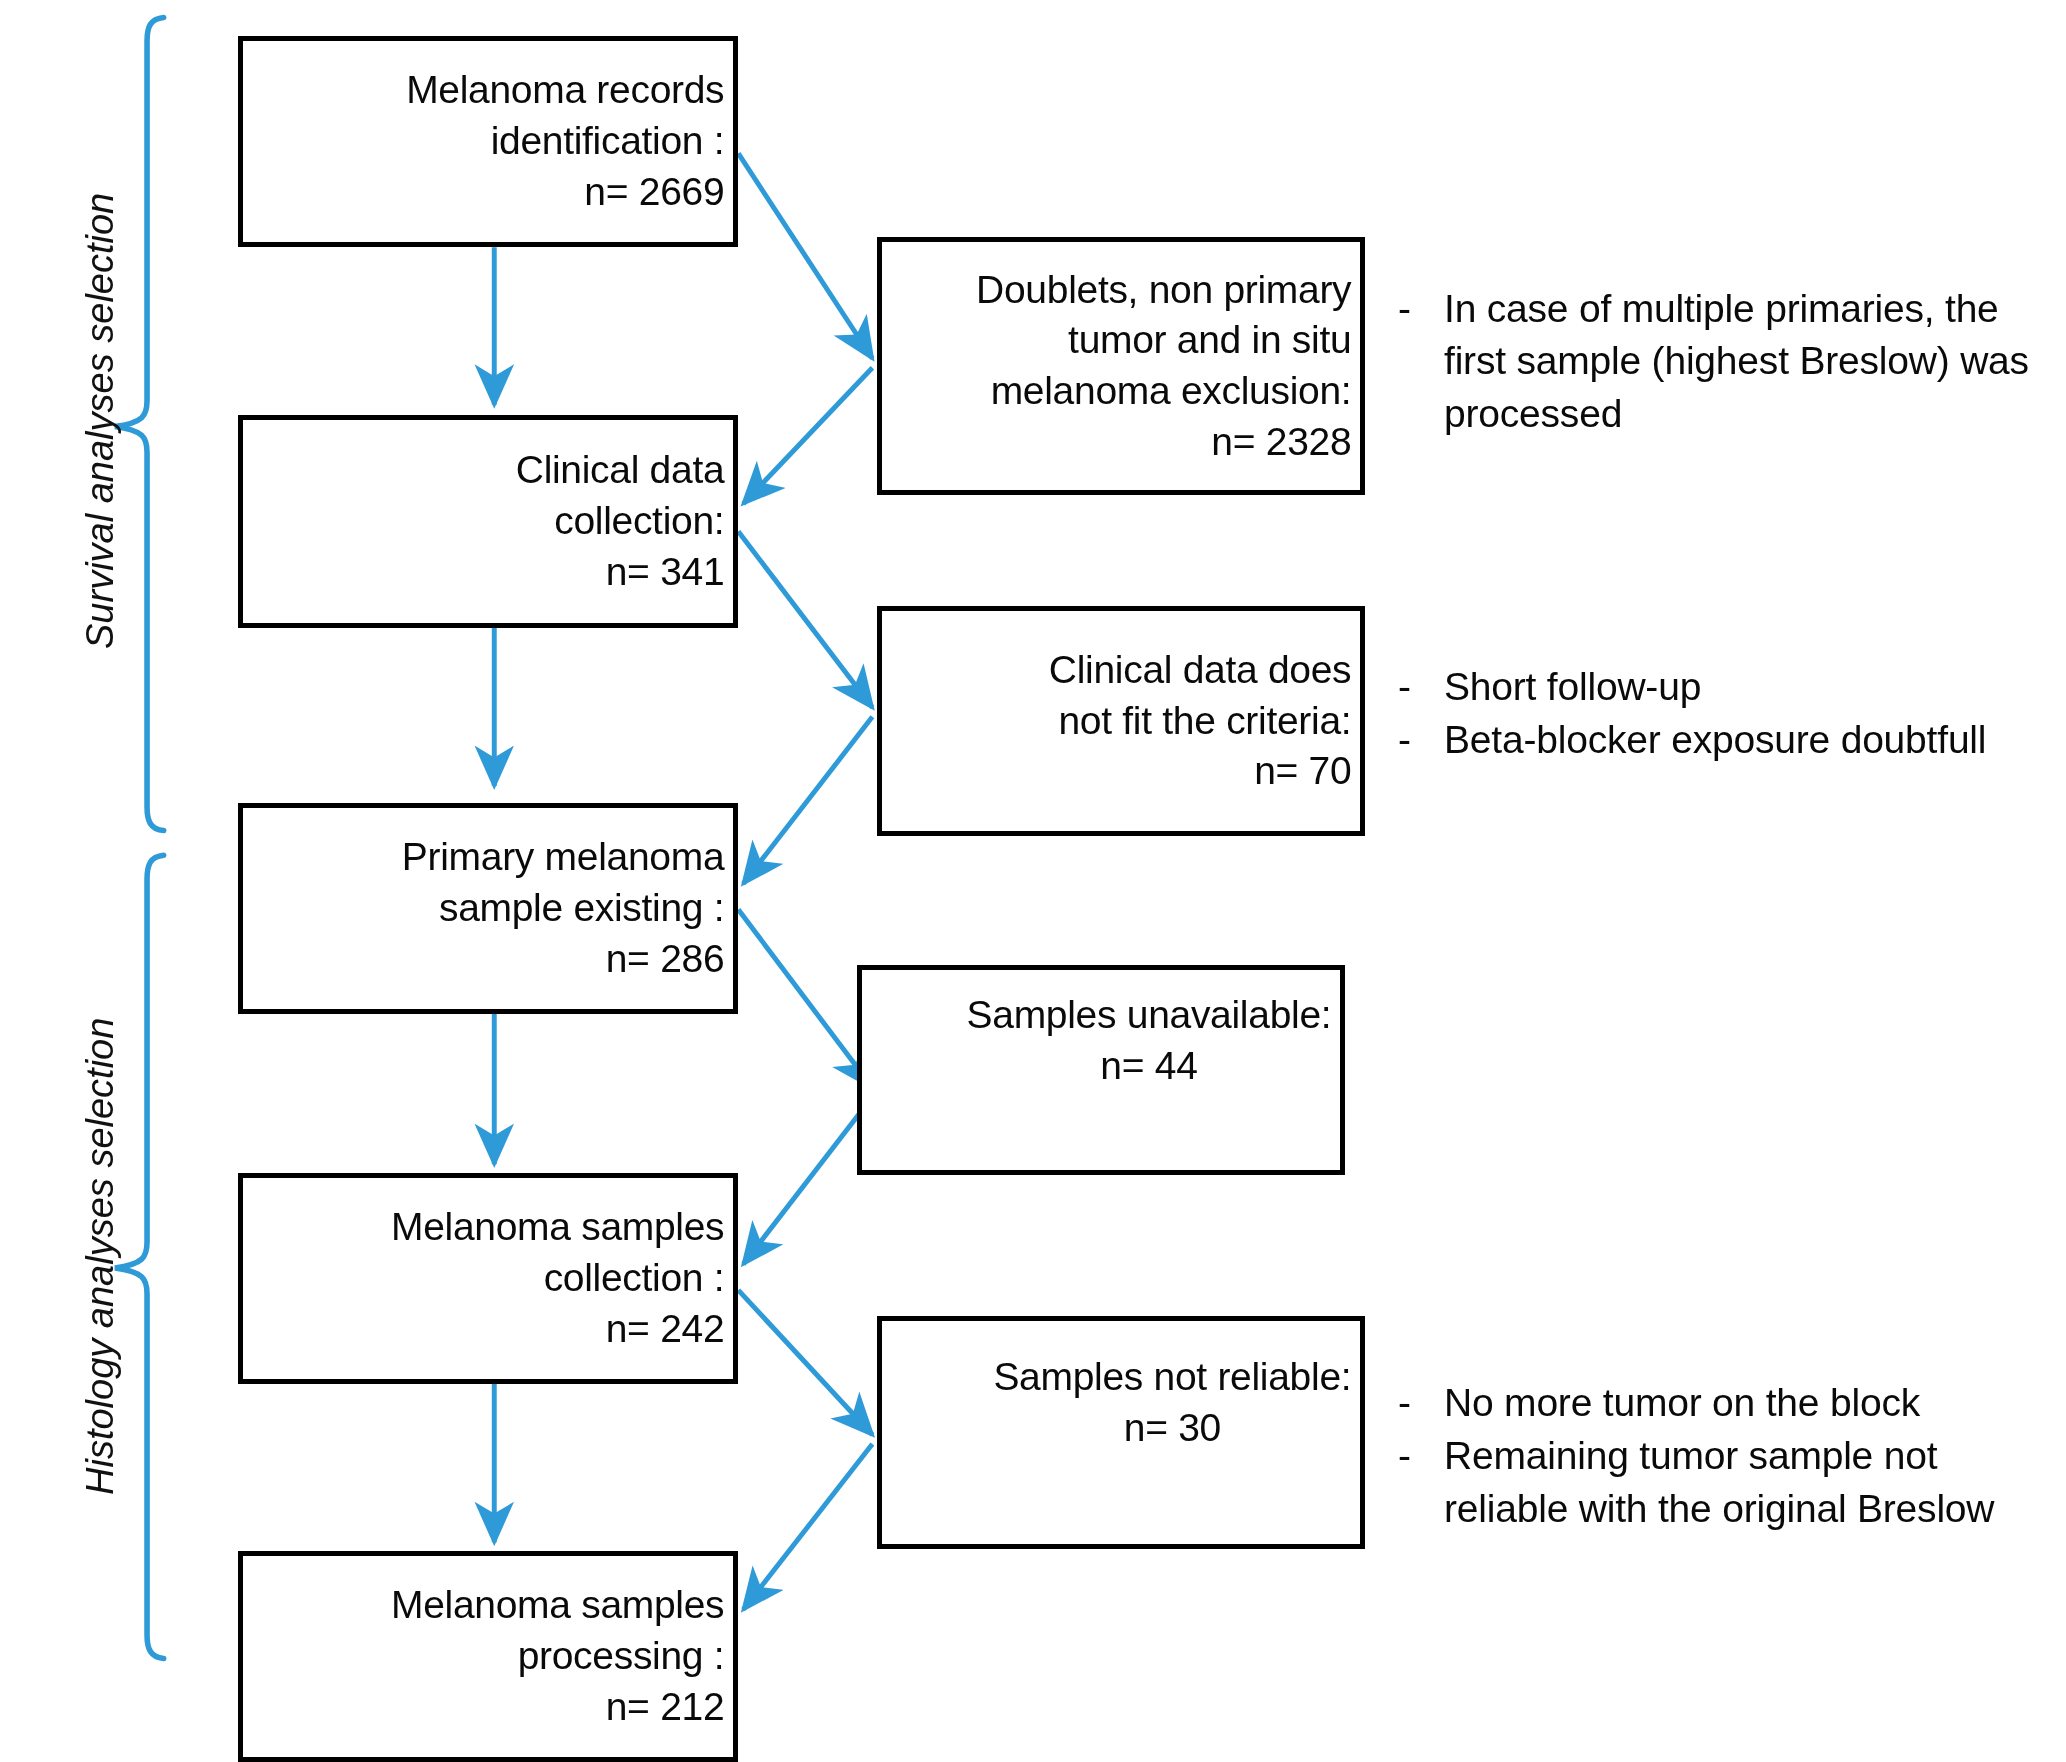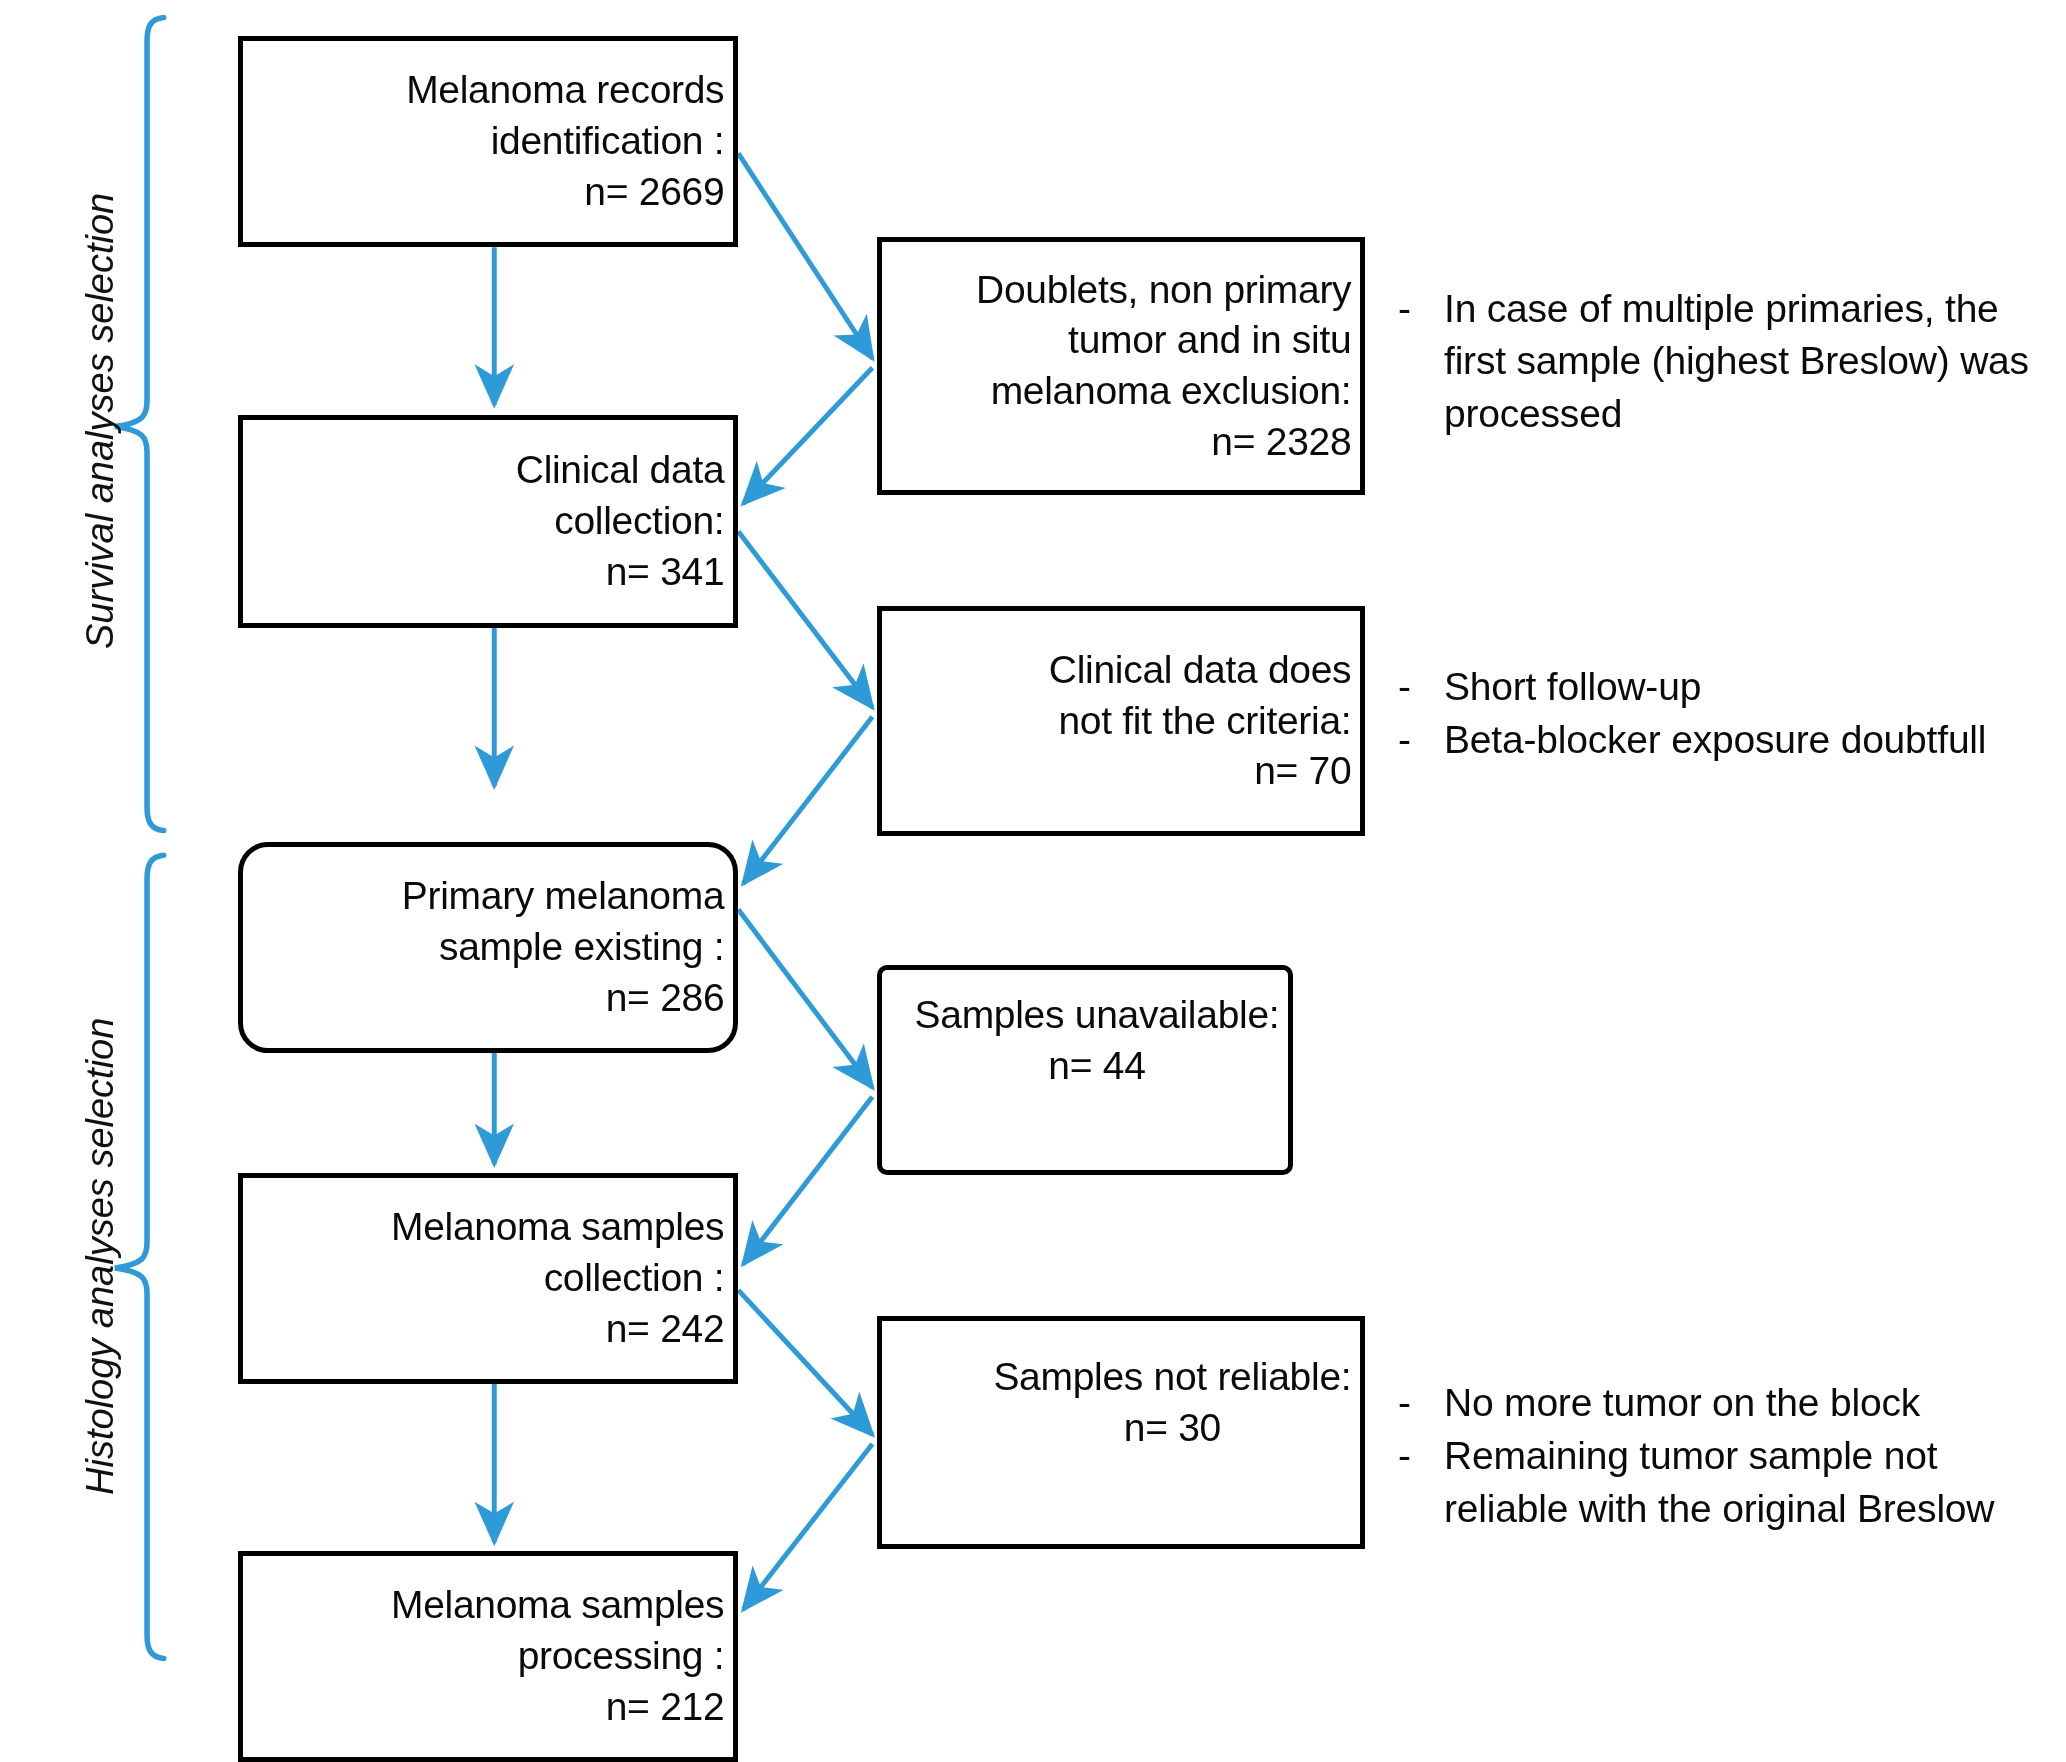--- a/index.html
+++ b/index.html
@@ -129,21 +129,21 @@
     <span class="ln">identification :</span>
     <span class="ln">n= 2669</span>
   </div>
 
   <div class="node-box" style="left:238px; top:415px; width:500px; height:213px;">
     <span class="ln">Clinical data</span>
     <span class="ln">collection:</span>
     <span class="ln">n= 341</span>
   </div>
 
-  <div class="node-box" style="left:238px; top:842px; width:500px; height:211px;border-radius:30px;">
+  <div class="node-box" style="left:238px; top:803px; width:500px; height:211px;">
     <span class="ln">Primary melanoma</span>
     <span class="ln">sample existing :</span>
     <span class="ln">n= 286</span>
   </div>
 
   <div class="node-box" style="left:238px; top:1173px; width:500px; height:211px;">
     <span class="ln">Melanoma samples</span>
     <span class="ln">collection :</span>
     <span class="ln">n= 242</span>
   </div>
@@ -160,21 +160,21 @@
     <span class="ln">melanoma exclusion:</span>
     <span class="ln">n= 2328</span>
   </div>
 
   <div class="node-box" style="left:877px; top:606px; width:488px; height:230px;">
     <span class="ln">Clinical data does</span>
     <span class="ln">not fit the criteria:</span>
     <span class="ln">n= 70</span>
   </div>
 
-  <div class="node-box" style="left:877px; top:965px; width:416px; height:210px;border-radius:10px;">
+  <div class="node-box" style="left:857px; top:965px; width:488px; height:210px;">
     <div style="margin-top:-59px;">
       <span class="ln">Samples unavailable:</span>
       <span class="ln">n= 44</span>
     </div>
   </div>
 
   <div class="node-box" style="left:877px; top:1316px; width:488px; height:233px;">
     <div style="margin-top:-59px;">
       <span class="ln">Samples not reliable:</span>
       <span class="ln">n= 30</span>

